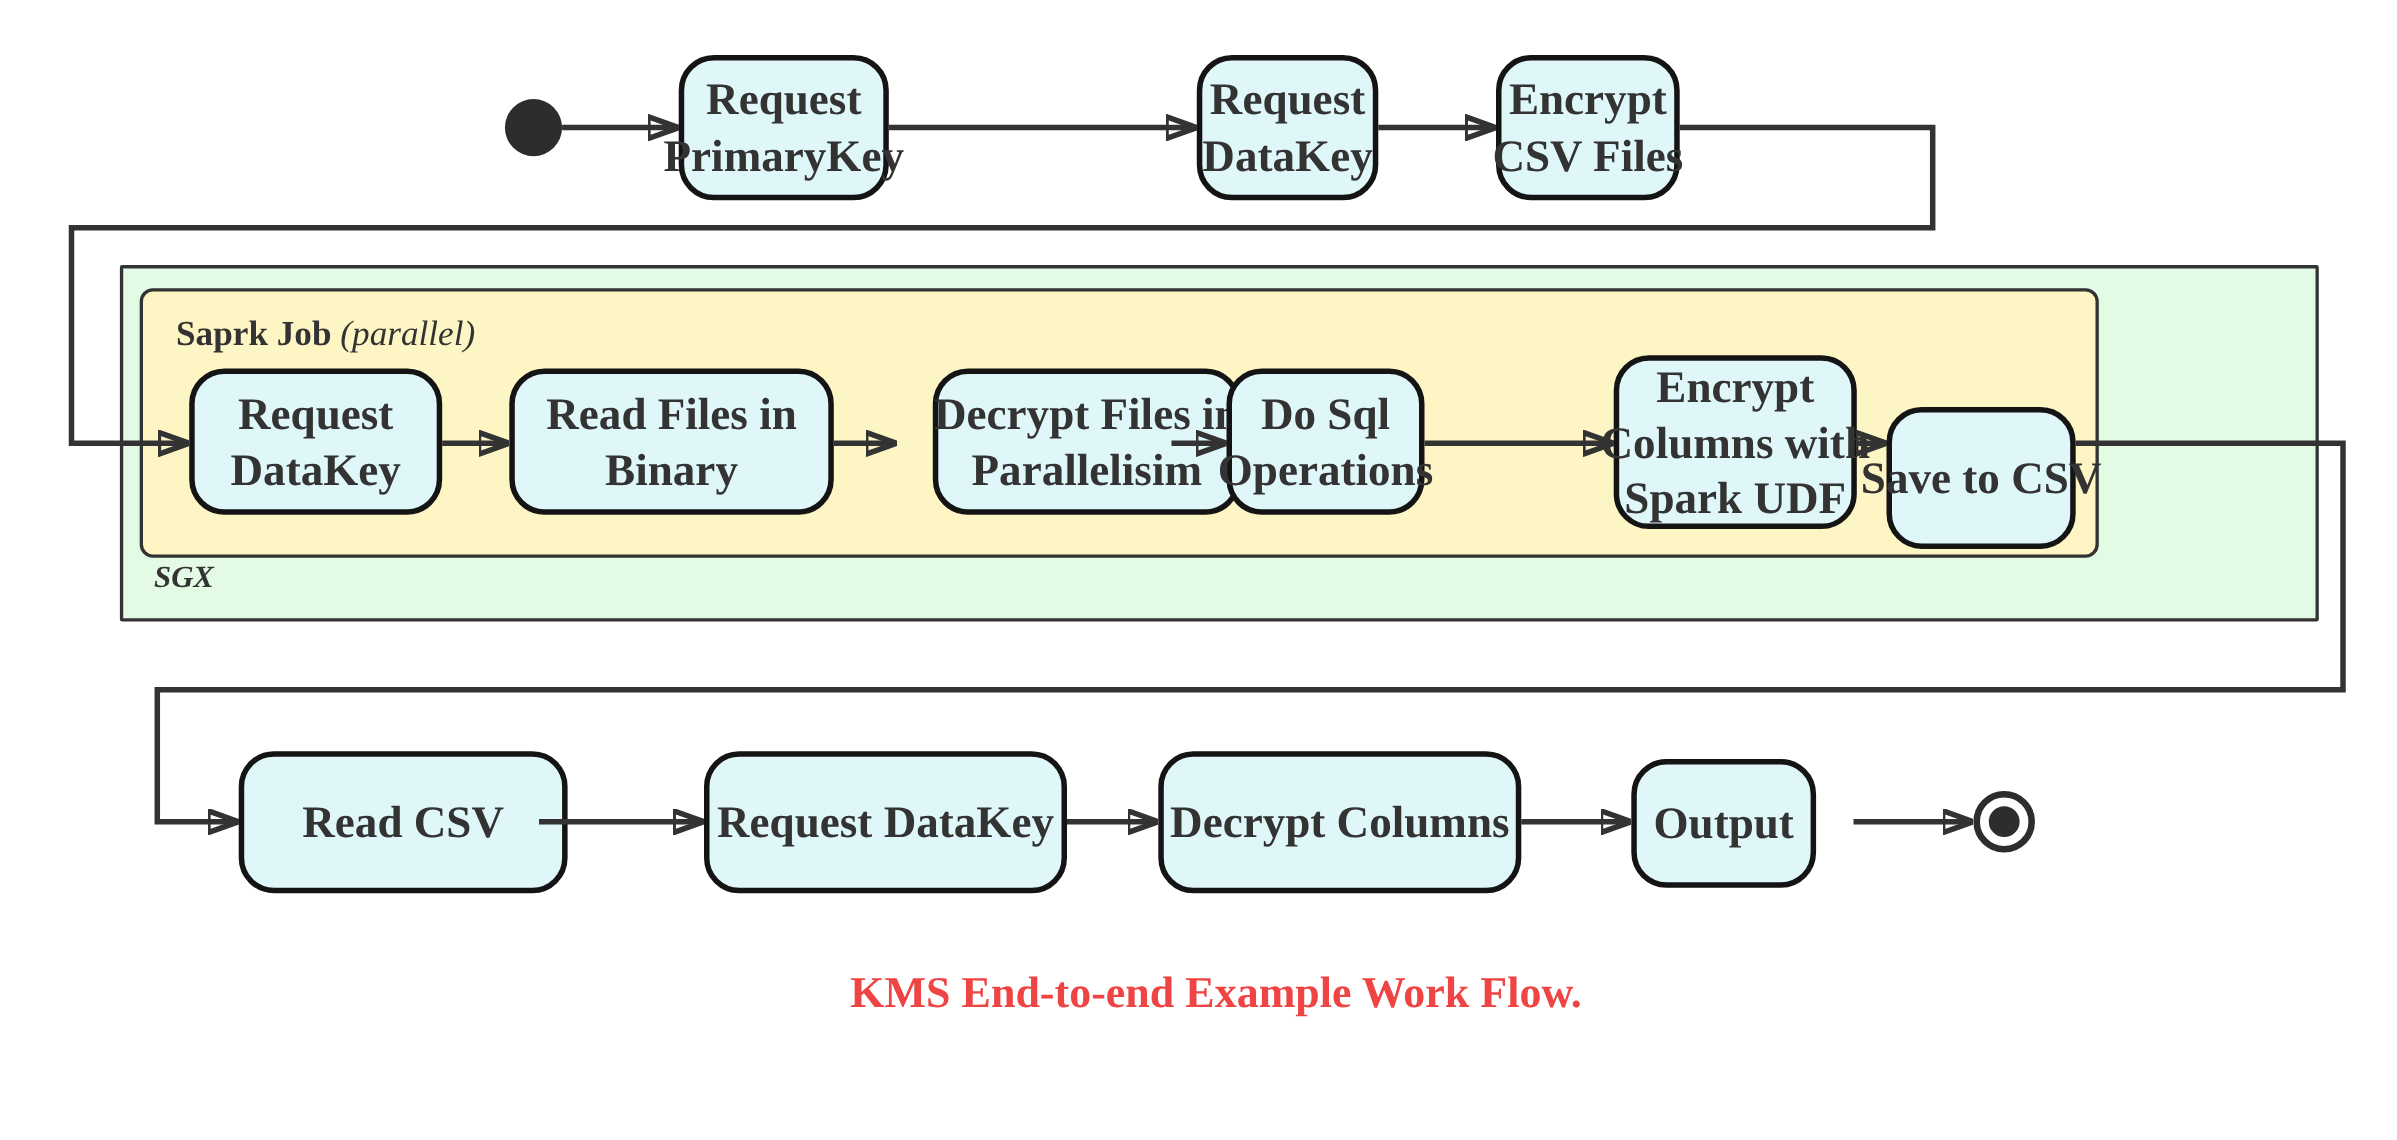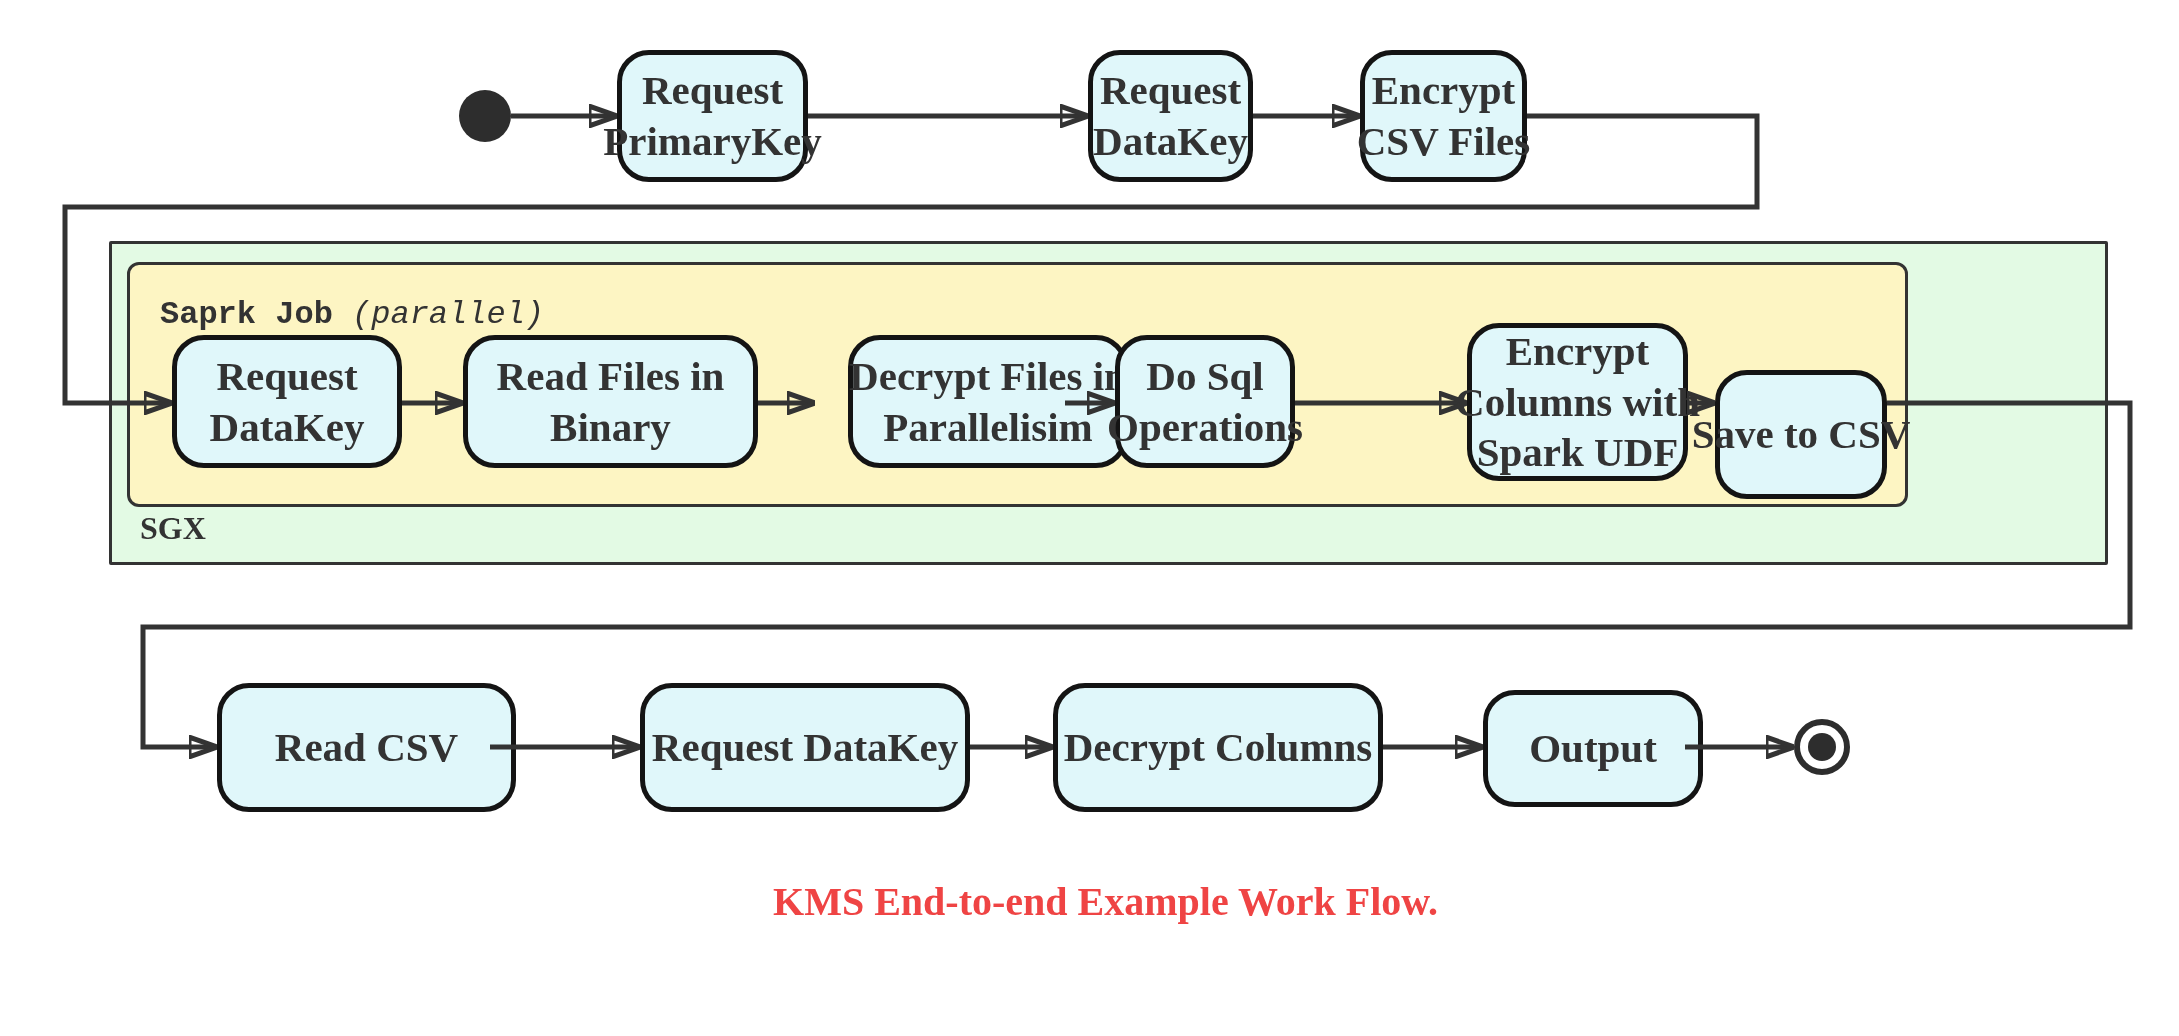--- a/index.html
+++ b/index.html
@@ -66,24 +66,24 @@
   <div class="start-dot"></div>
 
   <div class="node" style="left:617px;top:50px;width:191px;height:132px;">Request
 PrimaryKey</div>
   <div class="node" style="left:1088px;top:50px;width:165px;height:132px;">Request
 DataKey</div>
   <div class="node" style="left:1360px;top:50px;width:167px;height:132px;">Encrypt
 CSV Files</div>
 
   <div class="container-box sgx-box" style="left:109px;top:241px;width:1999px;height:324px;">
-    <div class="container-label" style="left:28px;top:266px;font-size:32px;">SGX</div>
+    <div class="container-label" style="left:28px;top:266px;font-size:28px;font-style:italic;">SGX</div>
 
     <div class="container-box spark-box" style="left:15px;top:18px;width:1781px;height:245px;">
-      <div class="container-label" style="left:30px;top:31px;font-family:Liberation Mono, monospace;">
+      <div class="container-label" style="left:30px;top:20px;">
         <span>Saprk Job</span>
         <span class="label-mode">(parallel)</span>
       </div>
 
       <div class="node" style="left:42px;top:70px;width:230px;height:133px;">Request
 DataKey</div>
       <div class="node" style="left:333px;top:70px;width:295px;height:133px;">Read Files in
 Binary</div>
       <div class="node" style="left:718px;top:70px;width:280px;height:133px;">Decrypt Files in
 Parallelisim</div>
@@ -92,21 +92,21 @@
       <div class="node" style="left:1337px;top:58px;width:221px;height:158px;">Encrypt
 Columns with
 Spark UDF</div>
       <div class="node" style="left:1585px;top:73px;width:172px;height:129px;margin-top:32px;">Save to CSV</div>
     </div>
   </div>
 
   <div class="node" style="left:217px;top:683px;width:299px;height:129px;">Read CSV</div>
   <div class="node" style="left:640px;top:683px;width:330px;height:129px;">Request DataKey</div>
   <div class="node" style="left:1053px;top:683px;width:330px;height:129px;">Decrypt Columns</div>
-  <div class="node" style="left:1483px;top:690px;width:220px;height:117px;">Output</div>
+  <div class="node" style="left:1483px;top:690px;width:168px;height:117px;">Output</div>
 
   <div class="end-ring">
     <div class="end-dot"></div>
   </div>
 
   <svg class="edges" viewBox="0 0 2179 1036" xmlns="http://www.w3.org/2000/svg">
     <defs>
       <marker id="ah" markerUnits="userSpaceOnUse" markerWidth="28" markerHeight="24" refX="24" refY="12" orient="auto">
         <path d="M0,2 L28,12 L0,22 Z" fill="#333" stroke="none"></path>
       </marker>

